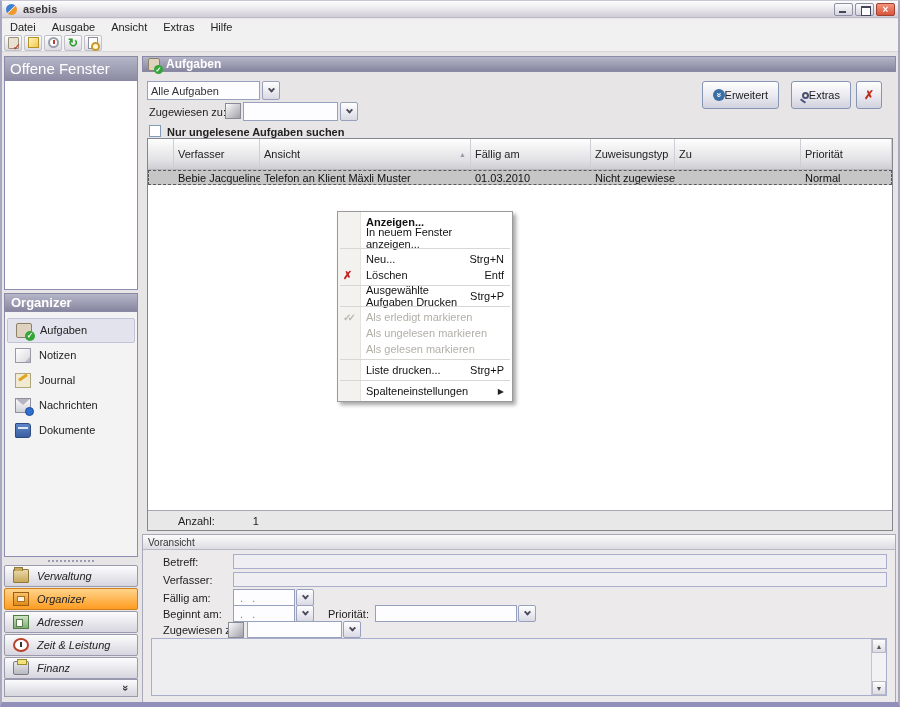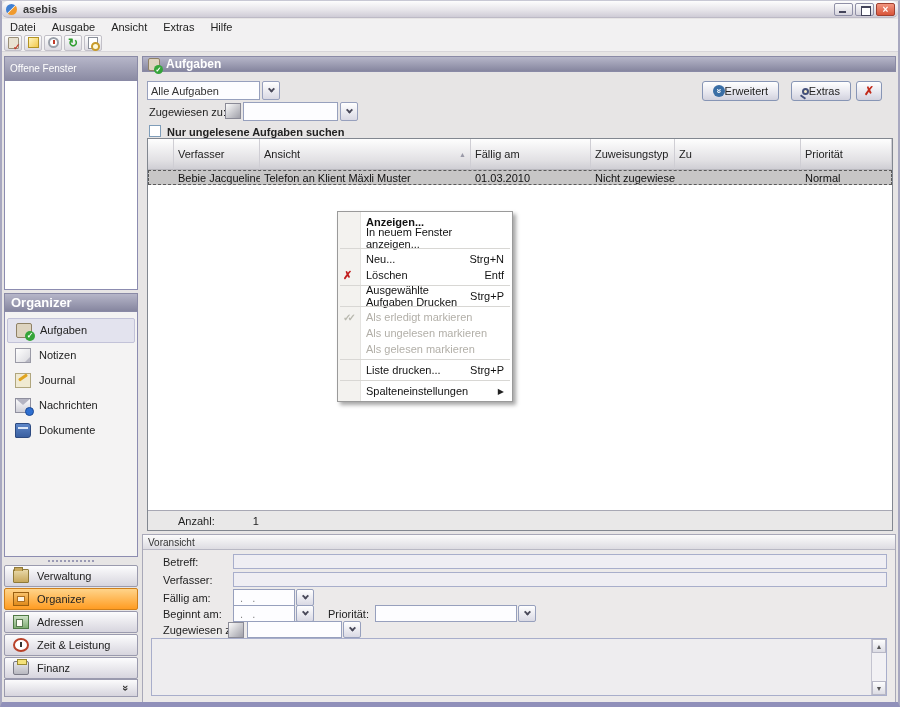--- a/index.html
+++ b/index.html
@@ -4,21 +4,21 @@
 <style>
   html,body{margin:0;padding:0;background:#555;}
   *{box-sizing:border-box;font-family:"Liberation Sans",sans-serif;}
   .window{position:relative;width:900px;height:707px;background:#e7e5e5;
     border-left:2px solid #a8a8c0;border-right:2px solid #a8a8c0;
     border-top:1px solid #c8c8d4;border-bottom:5px solid #9090ba;overflow:hidden;}
 
   
   .titlebar{position:absolute;left:0;top:0;right:0;height:17px;
     background:linear-gradient(#fdfdfd,#e7e5ea 55%,#cfccd6);display:flex;align-items:center;
-    border-bottom:1px solid #bdbac6;padding-left:4px;border-radius:6px;}
+    border-bottom:1px solid #bdbac6;padding-left:4px;}
   .logo{width:11px;height:11px;border-radius:50%;
     background:linear-gradient(135deg,#3f7fd2 45%,#ffffff 48%,#f09a2e 55%);margin-right:6px;}
   .title-text{font-size:11px;font-weight:bold;color:#3a3a3a;}
   .winbtns{margin-left:auto;display:flex;gap:2px;padding-right:3px;}
   .winbtn{width:19px;height:13px;border:1px solid #8f8fa6;border-radius:2px;
     background:linear-gradient(#fbfbfc,#d6d4dd);position:relative;cursor:default;}
   .winbtn.close{background:linear-gradient(#f2957f,#d9543a);border-color:#a04030;
     color:#fff;font-size:10px;font-weight:bold;text-align:center;line-height:11px;}
   .winbtn.min::after{content:"";position:absolute;left:4px;bottom:2px;width:7px;height:2px;background:#44445a;}
   .winbtn.restore::after{content:"";position:absolute;left:5px;top:2px;width:8px;height:7px;
@@ -37,21 +37,21 @@
   .ic-note{width:11px;height:11px;background:linear-gradient(135deg,#fff6c0,#f2c84b);border:1px solid #b39324;}
   .ic-clock{width:11px;height:11px;border:2px solid #9aa0aa;border-radius:50%;background:#fff;position:relative;}
   .ic-clock::after{content:"";position:absolute;left:3px;top:1px;width:2px;height:4px;background:#c23a2a;}
   .ic-refresh{color:#2f9e2f;font-weight:bold;font-size:12px;line-height:12px;}
   .ic-preview{width:10px;height:12px;background:#fff;border:1px solid #8a8f9a;position:relative;}
   .ic-preview::after{content:"";position:absolute;right:-3px;bottom:-3px;width:5px;height:5px;
     border:2px solid #c79a2a;border-radius:50%;background:#fefadc;}
 
   
   .sidebar{position:absolute;left:2px;top:55px;width:134px;bottom:5px;}
-  .pane-hd{height:26px;background:linear-gradient(#b6b6c9,#8b8ba3);color:#fff;font-size:10px;
+  .pane-hd{height:26px;background:linear-gradient(#b6b6c9,#8b8ba3);color:#fff;font-size:15px;
     display:flex;align-items:center;padding-left:5px;border:1px solid #8a8aa6;}
   .open-windows{height:215px;background:#fff;border:1px solid #8c8cb0;border-top:none;}
   .org-hd{margin-top:3px;height:19px;background:linear-gradient(#b6b6c9,#86869f);color:#fff;
     font-size:13px;font-weight:bold;display:flex;align-items:center;padding-left:6px;border:1px solid #8a8aa6;}
   .org-list{height:252px;background:#f4f3f3;border:1px solid #8c8cb0;border-top:none;padding-top:6px;}
   .org-item{height:25px;display:flex;align-items:center;gap:8px;padding-left:8px;font-size:11px;color:#222;margin:0 2px;}
   .org-item.sel{background:#e3e3ee;border:1px solid #c2c2d8;border-radius:2px;}
   .oi{width:16px;height:15px;position:relative;flex:0 0 16px;}
   .oi-tasks{background:#ddd3bf;border:1px solid #8f8165;border-radius:2px;}
   .oi-tasks .g{position:absolute;right:-4px;bottom:-4px;color:#fff;background:#35a53a;border-radius:50%;
@@ -60,21 +60,21 @@
   .oi-notes::after{content:"";position:absolute;right:0;bottom:0;width:0;height:0;border-left:5px solid transparent;border-bottom:5px solid #b9b9c4;}
   .oi-journal{background:#f0ead2;border:1px solid #b0a67e;}
   .oi-journal::after{content:"";position:absolute;left:2px;top:2px;width:10px;height:3px;background:#e0a41e;transform:rotate(-35deg);border-radius:1px;}
   .oi-docs{background:linear-gradient(#5d86c8,#3a5fa0);border:1px solid #2d4a80;border-radius:1px 3px 3px 1px;}
   .oi-docs::after{content:"";position:absolute;left:2px;top:3px;right:2px;height:2px;background:#dce6f6;}
   .oi-mail{background:linear-gradient(#fdfdfd,#cfcfd8);border:1px solid #8f8f9e;}
   .oi-mail::before{content:"";position:absolute;left:0;top:0;width:0;height:0;border-left:7px solid transparent;border-right:7px solid transparent;border-top:6px solid #b4b4c2;}
   .oi-mail .dot{position:absolute;right:-4px;bottom:-4px;width:9px;height:9px;border-radius:50%;background:#2f6fd0;border:1px solid #1d4a96;}
   .grip{height:9px;display:flex;align-items:center;justify-content:center;}
   .grip i{width:46px;border-top:2px dotted #9a9ab4;}
-  .nav{display:flex;flex-direction:column;gap:1px;}
+  .nav{display:flex;flex-direction:column;gap:1px;font-style:italic;}
   .nav-btn{height:22px;border:1px solid #9a9aae;border-radius:2px;background:linear-gradient(#fcfcfd,#d7d5de);
     display:flex;align-items:center;gap:8px;padding-left:8px;font-size:11px;color:#222;}
   .nav-btn.sel{background:linear-gradient(#ffd48a,#ff9c22);border-color:#cf7f1a;}
   .ni{width:16px;height:14px;position:relative;flex:0 0 16px;}
   .ni-folder{background:linear-gradient(#e8d8a8,#c8a85c);border:1px solid #8f7a3a;border-radius:1px;}
   .ni-folder::before{content:"";position:absolute;left:0;top:-3px;width:7px;height:3px;background:#c8a85c;border:1px solid #8f7a3a;border-bottom:none;}
   .ni-organizer{background:linear-gradient(#f8c06a,#e08a1a);border:1px solid #9a5f10;}
   .ni-organizer::after{content:"";position:absolute;left:3px;top:3px;right:3px;bottom:3px;background:#fdf3e0;border:1px solid #b07020;}
   .ni-card{background:linear-gradient(#cfe3c8,#7fae72);border:1px solid #4f7a45;}
   .ni-card::after{content:"";position:absolute;left:2px;top:3px;width:5px;height:6px;background:#fdfdf4;border:1px solid #5a7a52;}
@@ -98,21 +98,21 @@
   .search{position:absolute;left:0;top:16px;right:0;height:66px;font-size:11px;color:#222;}
   .combo{position:absolute;display:flex;align-items:stretch;height:19px;}
   .combo input{border:1px solid #97a0bd;background:#fdfdff;font-size:11px;padding:0 3px;height:19px;color:#333;}
   .combo-btn{width:18px;margin-left:2px;border:1px solid #97a0bd;border-radius:2px;
     background:linear-gradient(#ffffff,#d9d9e4);display:flex;align-items:center;justify-content:center;}
   .chev{width:5px;height:5px;border-right:2px solid #4a4a5a;border-bottom:2px solid #4a4a5a;transform:rotate(45deg) translate(-1px,-1px);}
   .mini-btn{position:absolute;width:16px;height:16px;border:1px solid #8a8a96;
     background:linear-gradient(135deg,#fbfbfb,#9f9fa8);}
   .checkbox{position:absolute;width:12px;height:12px;background:#fff;border:1px solid #7f9db9;}
   .cb-label{position:absolute;font-size:11px;}
-  .btn{position:absolute;height:20px;border:1px solid #8795b5;border-radius:3px;
+  .btn{position:absolute;height:28px;border:1px solid #8795b5;border-radius:3px;
     background:linear-gradient(#ffffff,#e6e6ee 60%,#d2d2de);font-size:11px;color:#222;
     display:flex;align-items:center;padding:0 10px;text-align:center;}
   .adv-ic{width:12px;height:12px;border-radius:50%;background:#3a6ea5;color:#fff;display:flex;align-items:center;justify-content:center;}
   .adv-ic .g{display:inline-block;transform:rotate(90deg);font-size:9px;font-weight:bold;line-height:10px;}
   .mag{width:7px;height:7px;border:2px solid #44507a;border-radius:50%;position:relative;background:#f6edc8;}
   .mag::after{content:"";position:absolute;left:-4px;top:6px;width:6px;height:2px;background:#44507a;transform:rotate(35deg);}
   .clear-x{color:#c22a1a;font-weight:bold;font-size:12px;}
 
   
   .tablebox{position:absolute;left:5px;right:3px;top:82px;height:393px;border:1px solid #828790;background:#fff;

